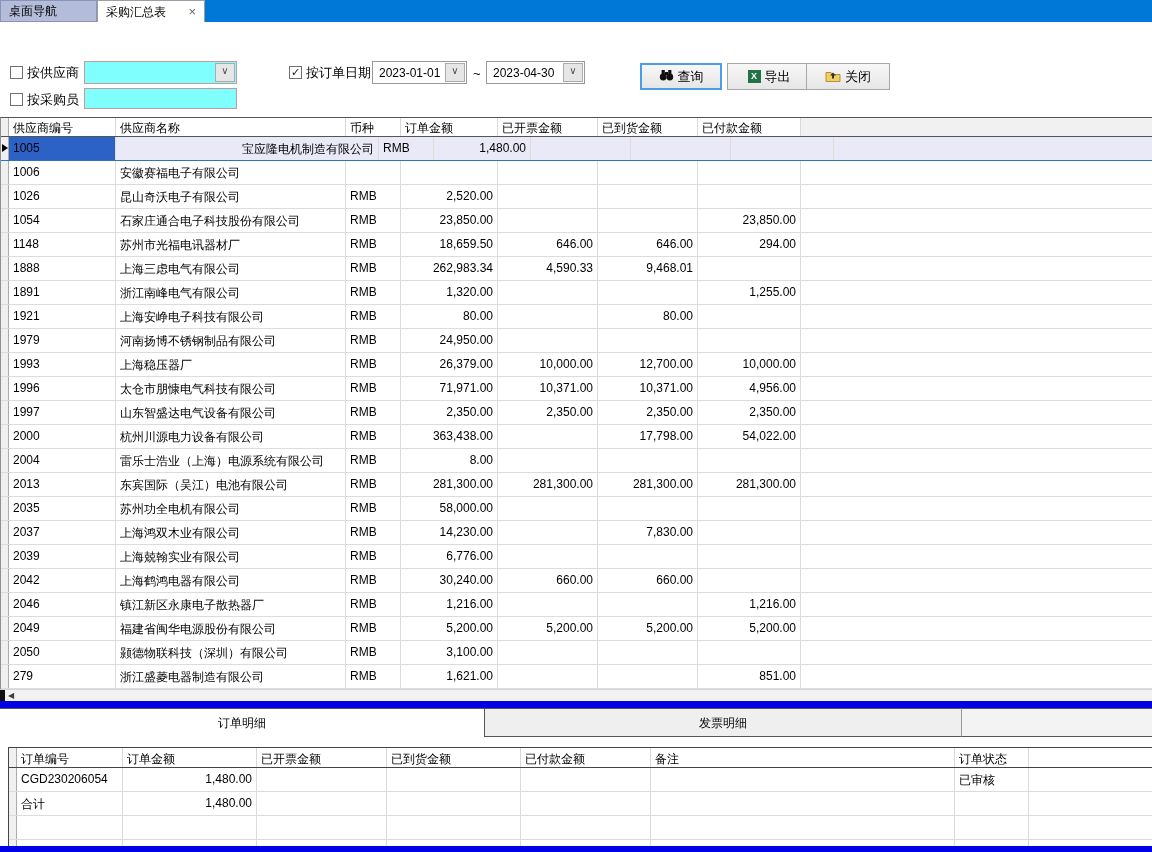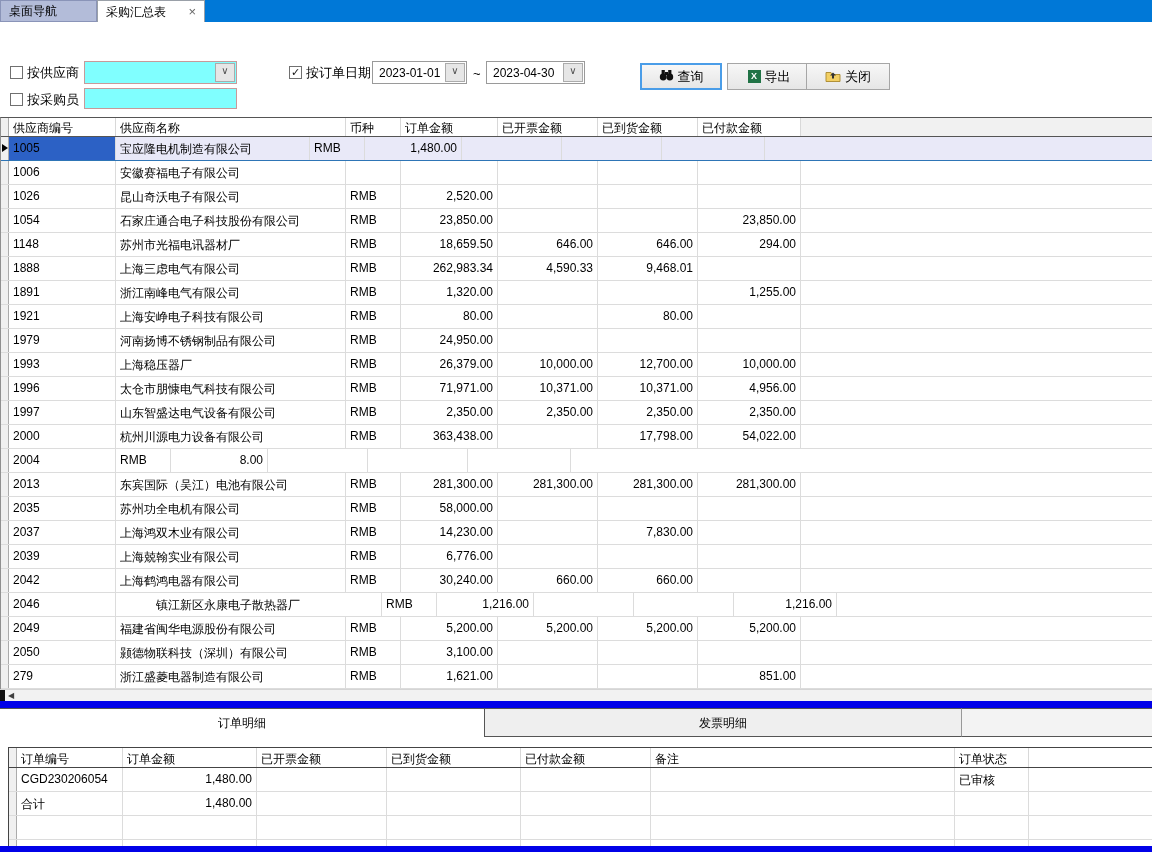--- a/index.html
+++ b/index.html
@@ -167,21 +167,21 @@
         <div class="g-h-cell" style="width: 100px;">已开票金额</div>
         <div class="g-h-cell" style="width: 100px;">已到货金额</div>
         <div class="g-h-cell" style="width: 103px;">已付款金额</div>
         <div class="g-h-cell g-h-trail"></div>
       </div>
       <div class="g-row sel">
         <div class="g-cell g-gutter">
           <span class="sel-marker"></span>
         </div>
         <div class="g-cell selcell" style="width: 107px;">1005</div>
-        <div class="g-cell" style="width: 194px;">宝应隆电机制造有限公司</div>
+        <div class="g-cell" style="width: 263px; text-align: right;">宝应隆电机制造有限公司</div>
         <div class="g-cell" style="width: 55px;">RMB</div>
         <div class="g-cell num" style="width: 97px;">1,480.00</div>
         <div class="g-cell num" style="width: 100px;"></div>
         <div class="g-cell num" style="width: 100px;"></div>
         <div class="g-cell num" style="width: 103px;"></div>
         <div class="g-cell g-trail"></div>
       </div>
       <div class="g-row">
         <div class="g-cell g-gutter"></div>
         <div class="g-cell" style="width: 107px;">1006</div>
@@ -310,20 +310,21 @@
         <div class="g-cell" style="width: 55px;">RMB</div>
         <div class="g-cell num" style="width: 97px;">363,438.00</div>
         <div class="g-cell num" style="width: 100px;"></div>
         <div class="g-cell num" style="width: 100px;">17,798.00</div>
         <div class="g-cell num" style="width: 103px;">54,022.00</div>
         <div class="g-cell g-trail"></div>
       </div>
       <div class="g-row">
         <div class="g-cell g-gutter"></div>
         <div class="g-cell" style="width: 107px;">2004</div>
+        <div class="g-cell" style="width: 230px;">雷乐士浩业（上海）电源系统有限公司</div>
         <div class="g-cell" style="width: 55px;">RMB</div>
         <div class="g-cell num" style="width: 97px;">8.00</div>
         <div class="g-cell num" style="width: 100px;"></div>
         <div class="g-cell num" style="width: 100px;"></div>
         <div class="g-cell num" style="width: 103px;"></div>
         <div class="g-cell g-trail"></div>
       </div>
       <div class="g-row">
         <div class="g-cell g-gutter"></div>
         <div class="g-cell" style="width: 107px;">2013</div>
@@ -375,21 +376,21 @@
         <div class="g-cell" style="width: 55px;">RMB</div>
         <div class="g-cell num" style="width: 97px;">30,240.00</div>
         <div class="g-cell num" style="width: 100px;">660.00</div>
         <div class="g-cell num" style="width: 100px;">660.00</div>
         <div class="g-cell num" style="width: 103px;"></div>
         <div class="g-cell g-trail"></div>
       </div>
       <div class="g-row">
         <div class="g-cell g-gutter"></div>
         <div class="g-cell" style="width: 107px;">2046</div>
-        <div class="g-cell" style="width: 230px; margin-left: 36px;">镇江新区永康电子散热器厂</div>
+        <div class="g-cell" style="width: 230px;">镇江新区永康电子散热器厂</div>
         <div class="g-cell" style="width: 55px;">RMB</div>
         <div class="g-cell num" style="width: 97px;">1,216.00</div>
         <div class="g-cell num" style="width: 100px;"></div>
         <div class="g-cell num" style="width: 100px;"></div>
         <div class="g-cell num" style="width: 103px;">1,216.00</div>
         <div class="g-cell g-trail"></div>
       </div>
       <div class="g-row">
         <div class="g-cell g-gutter"></div>
         <div class="g-cell" style="width: 107px;">2049</div>

